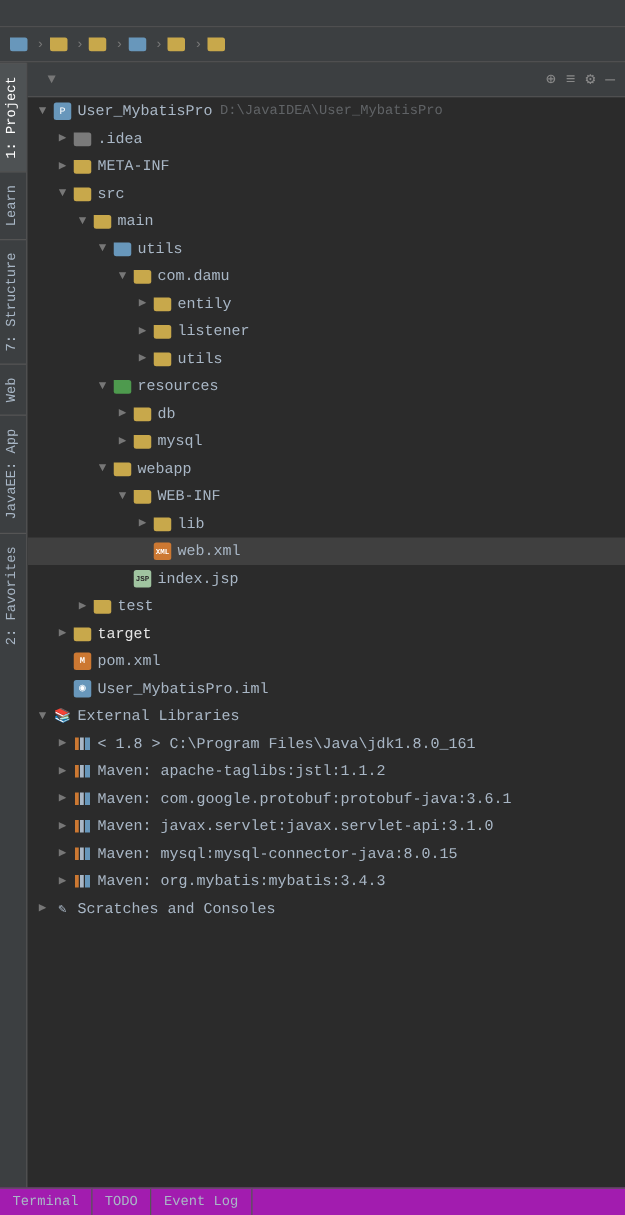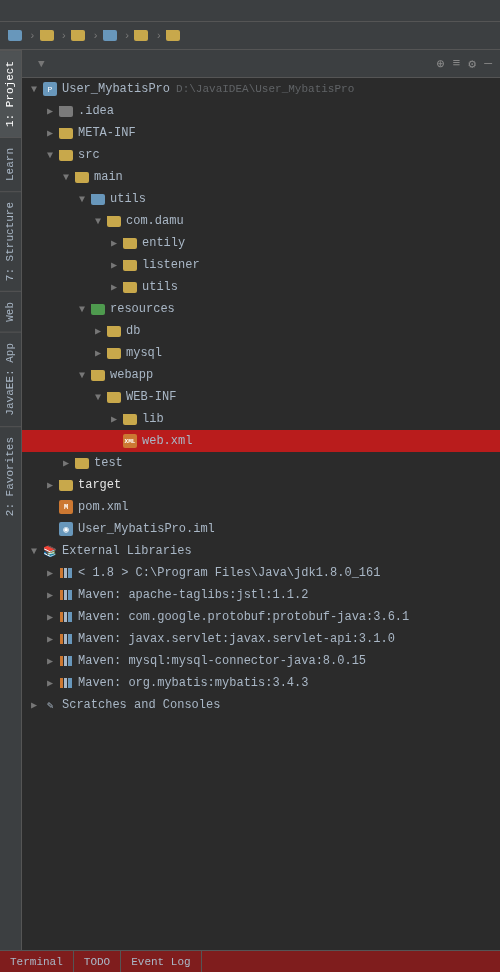--- a/index.html
+++ b/index.html
@@ -125,21 +125,21 @@
     }
     .tree-item {
       display: flex;
       align-items: center;
       height: 22px;
       padding-left: 0;
       cursor: pointer;
       white-space: nowrap;
     }
     .tree-item.selected {
-      background: #b91c1c;
+      background: #404040;
     }
     .indent {
       display: inline-block;
       flex-shrink: 0;
     }
     .arrow {
       width: 16px;
       flex-shrink: 0;
       text-align: center;
       color: #777;
@@ -163,21 +163,21 @@
     }
     .item-label.path {
       color: #606366;
       margin-left: 6px;
       font-size: 11px;
     }
 
     
     .bottom-tabs {
       height: 22px;
-      background: #7f1d1d;
+      background: #a21caf;
       display: flex;
       align-items: center;
       gap: 0;
       border-top: 1px solid #555;
       flex-shrink: 0;
       overflow: hidden;
     }
     .bottom-tab {
       padding: 0 10px;
       height: 100%;
@@ -403,20 +403,28 @@
         </div>
         <div class="tree-item selected">
           <span class="indent" style="width: 84px;"></span>
           <span class="arrow empty"></span>
           <span class="item-icon">
             <div style="width: 14px; height: 14px; background: rgb(204, 120, 50); border-radius: 2px; display: flex; align-items: center; justify-content: center; font-size: 6px; color: white; font-weight: bold;">XML</div>
           </span>
           <span class="item-label">web.xml</span>
         </div>
         <div class="tree-item">
+          <span class="indent" style="width: 68px;"></span>
+          <span class="arrow empty"></span>
+          <span class="item-icon">
+            <div style="width: 14px; height: 14px; background: rgb(160, 196, 160); border-radius: 2px; display: flex; align-items: center; justify-content: center; font-size: 6px; color: rgb(43, 43, 43); font-weight: bold;">JSP</div>
+          </span>
+          <span class="item-label">index.jsp</span>
+        </div>
+        <div class="tree-item">
           <span class="indent" style="width: 36px;"></span>
           <span class="arrow closed"></span>
           <span class="item-icon">
             <div style="width: 14px; height: 11px; background: rgb(200, 168, 75); border-radius: 0px 2px 2px; position: relative;"></div>
           </span>
           <span class="item-label">test</span>
         </div>
         <div class="tree-item">
           <span class="indent" style="width: 20px;"></span>
           <span class="arrow closed"></span>

